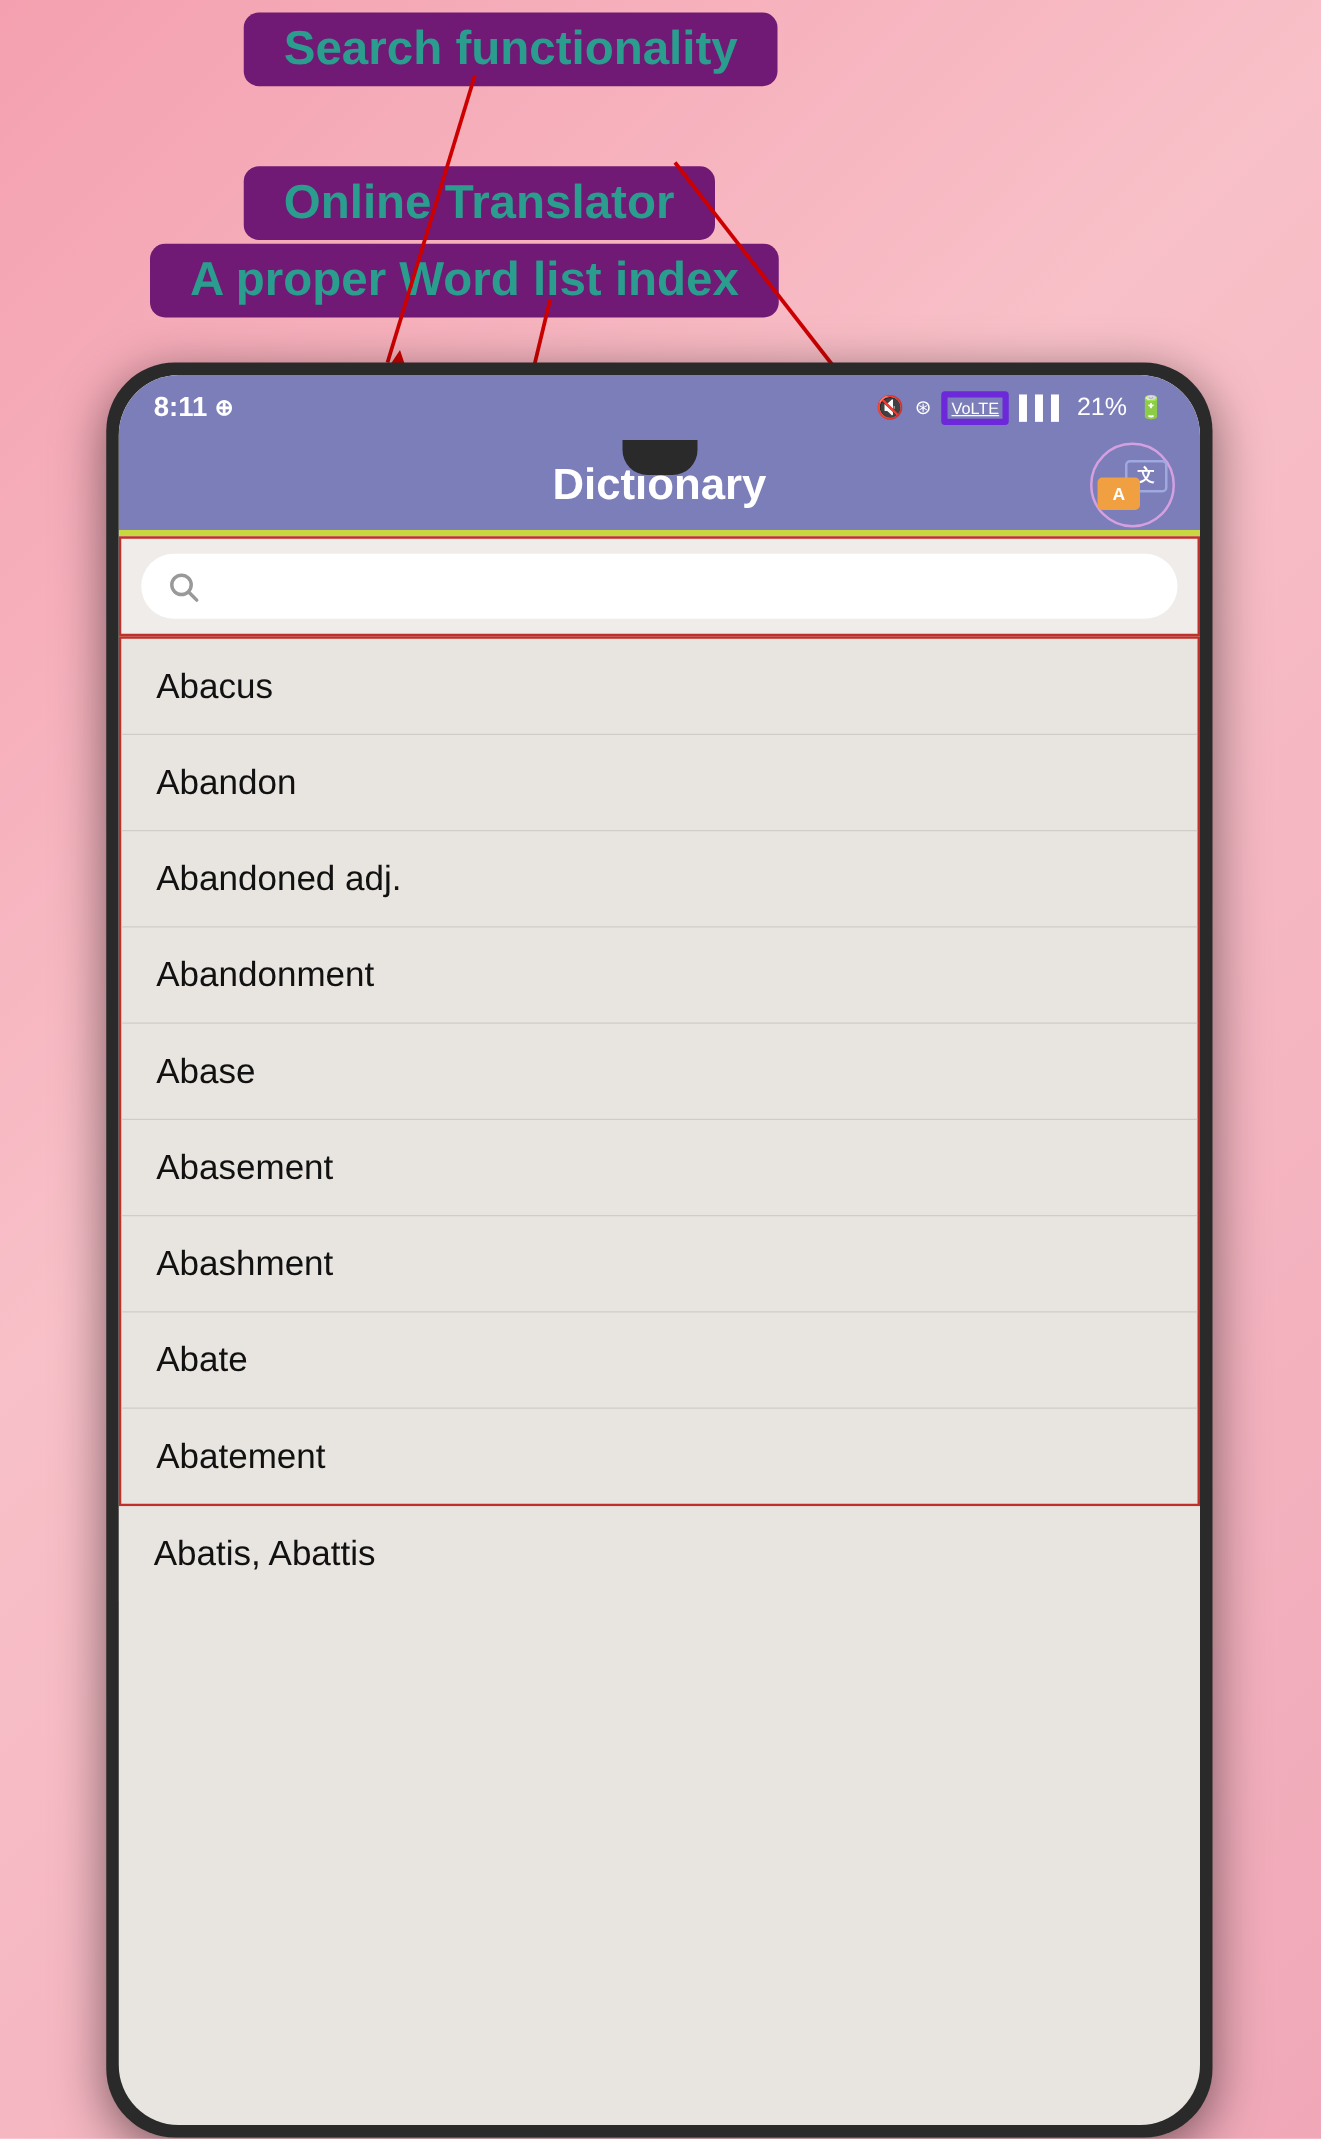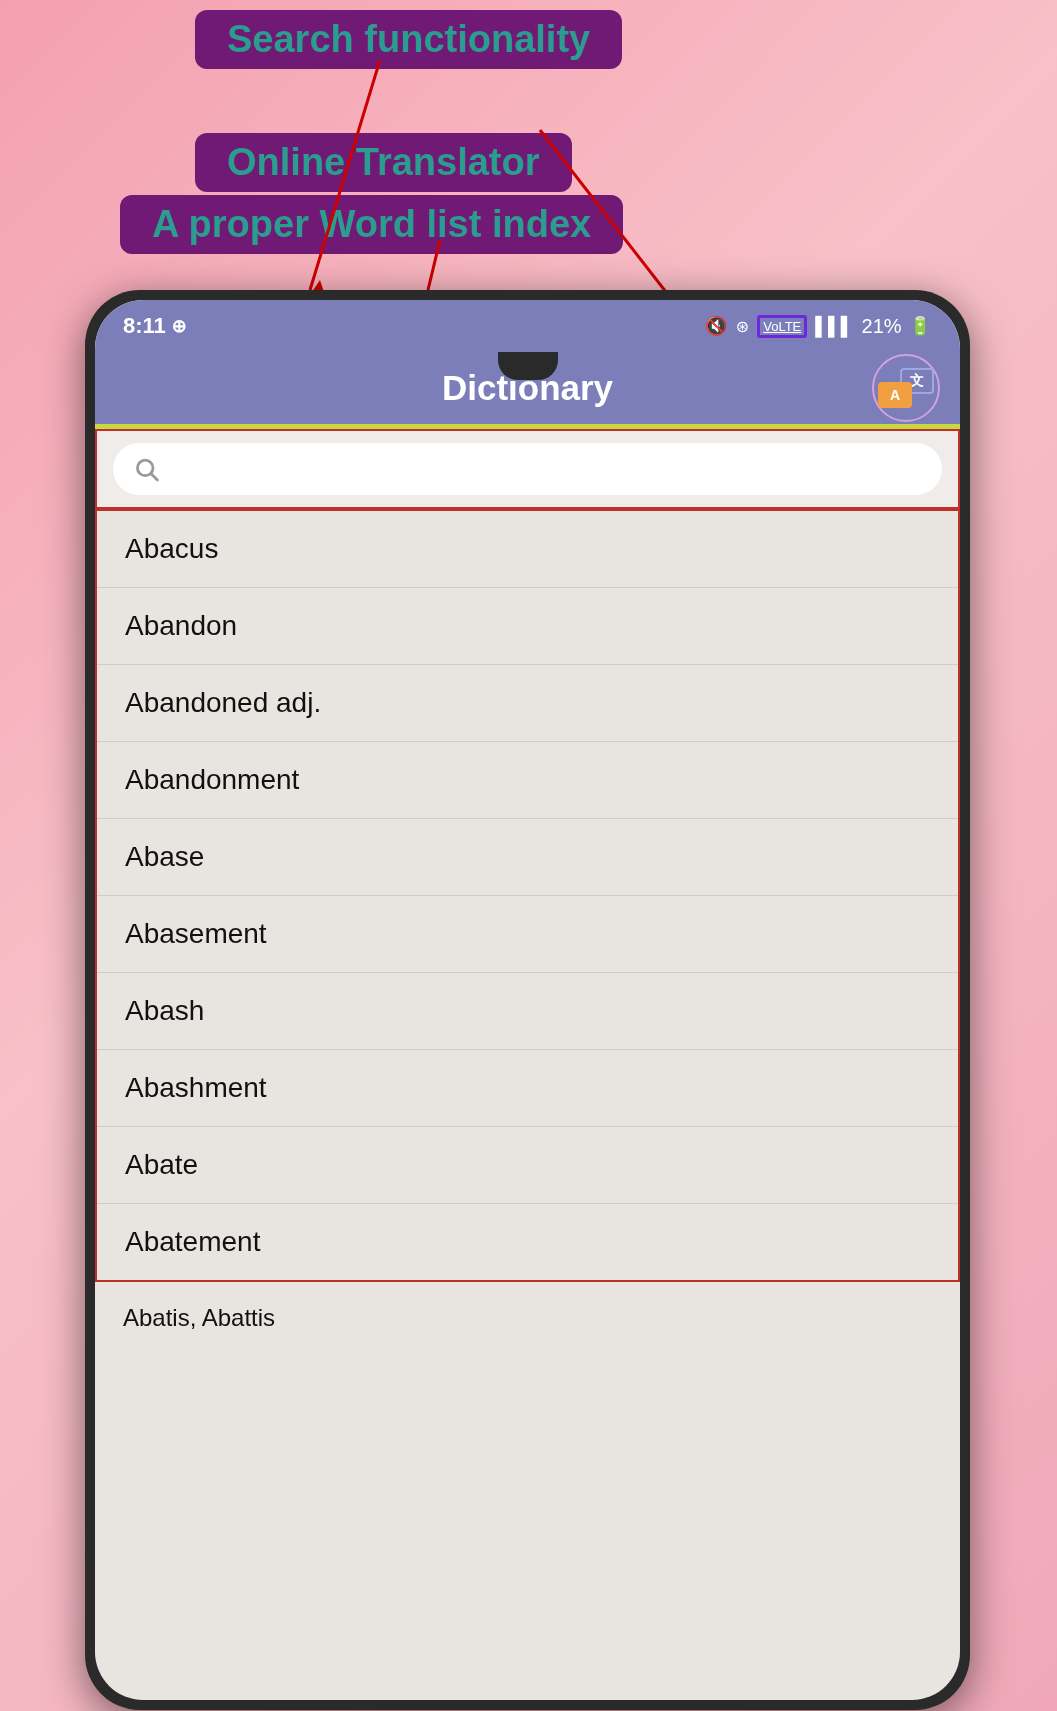--- a/index.html
+++ b/index.html
@@ -253,21 +253,21 @@
       cursor: pointer;
     }
 
     .word-item:last-child {
       border-bottom: none;
     }
 
     
     .word-item-partial {
       padding: 22px 28px;
-      font-size: 24px;
+      font-size: 28px;
       color: #111;
       background: #e8e4e0;
     }
   </style>
 </head>
 <body>
 
 <div class="annotation-area">
   <div class="label-box label-search">Search functionality</div>
   <div class="label-box label-translator">Online Translator</div>
@@ -290,21 +290,21 @@
   <div class="phone-screen">
 
     <div class="status-bar">
       <div class="status-time">
         <span>8:11</span>
         <span style="font-size:18px;">⊕</span>
       </div>
       <div class="status-icons">
         <span>🔇</span>
         <span style="font-size:16px;">⊛</span>
-        <span style="font-size:13px; border:3px solid #6d28d9; padding:1px 3px; border-radius:3px;text-decoration:underline;">VoLTE</span>
+        <span style="font-size:13px; border:5px solid #6d28d9; padding:1px 3px; border-radius:3px;text-decoration:underline;">VoLTE</span>
         <span>▌▌▌</span>
         <span style="font-size:20px;">21%</span>
         <span style="font-size:18px;">🔋</span>
       </div>
     </div>
 
     <div class="camera-notch"></div>
 
     <div class="app-header">
       <span class="app-title">Dictionary</span>
@@ -329,21 +329,20 @@
     </div>
 
     <div class="word-list">
 
         <div class="word-item">Abacus</div>
         <div class="word-item">Abandon</div>
         <div class="word-item">Abandoned adj.</div>
         <div class="word-item">Abandonment</div>
         <div class="word-item">Abase</div>
         <div class="word-item">Abasement</div>
-        <div class="word-item">Abash</div>
         <div class="word-item">Abashment</div>
         <div class="word-item">Abate</div>
         <div class="word-item">Abatement</div>
       </div>
 
     <div class="word-item-partial">Abatis, Abattis</div>
 
   </div>
 </div>
 

